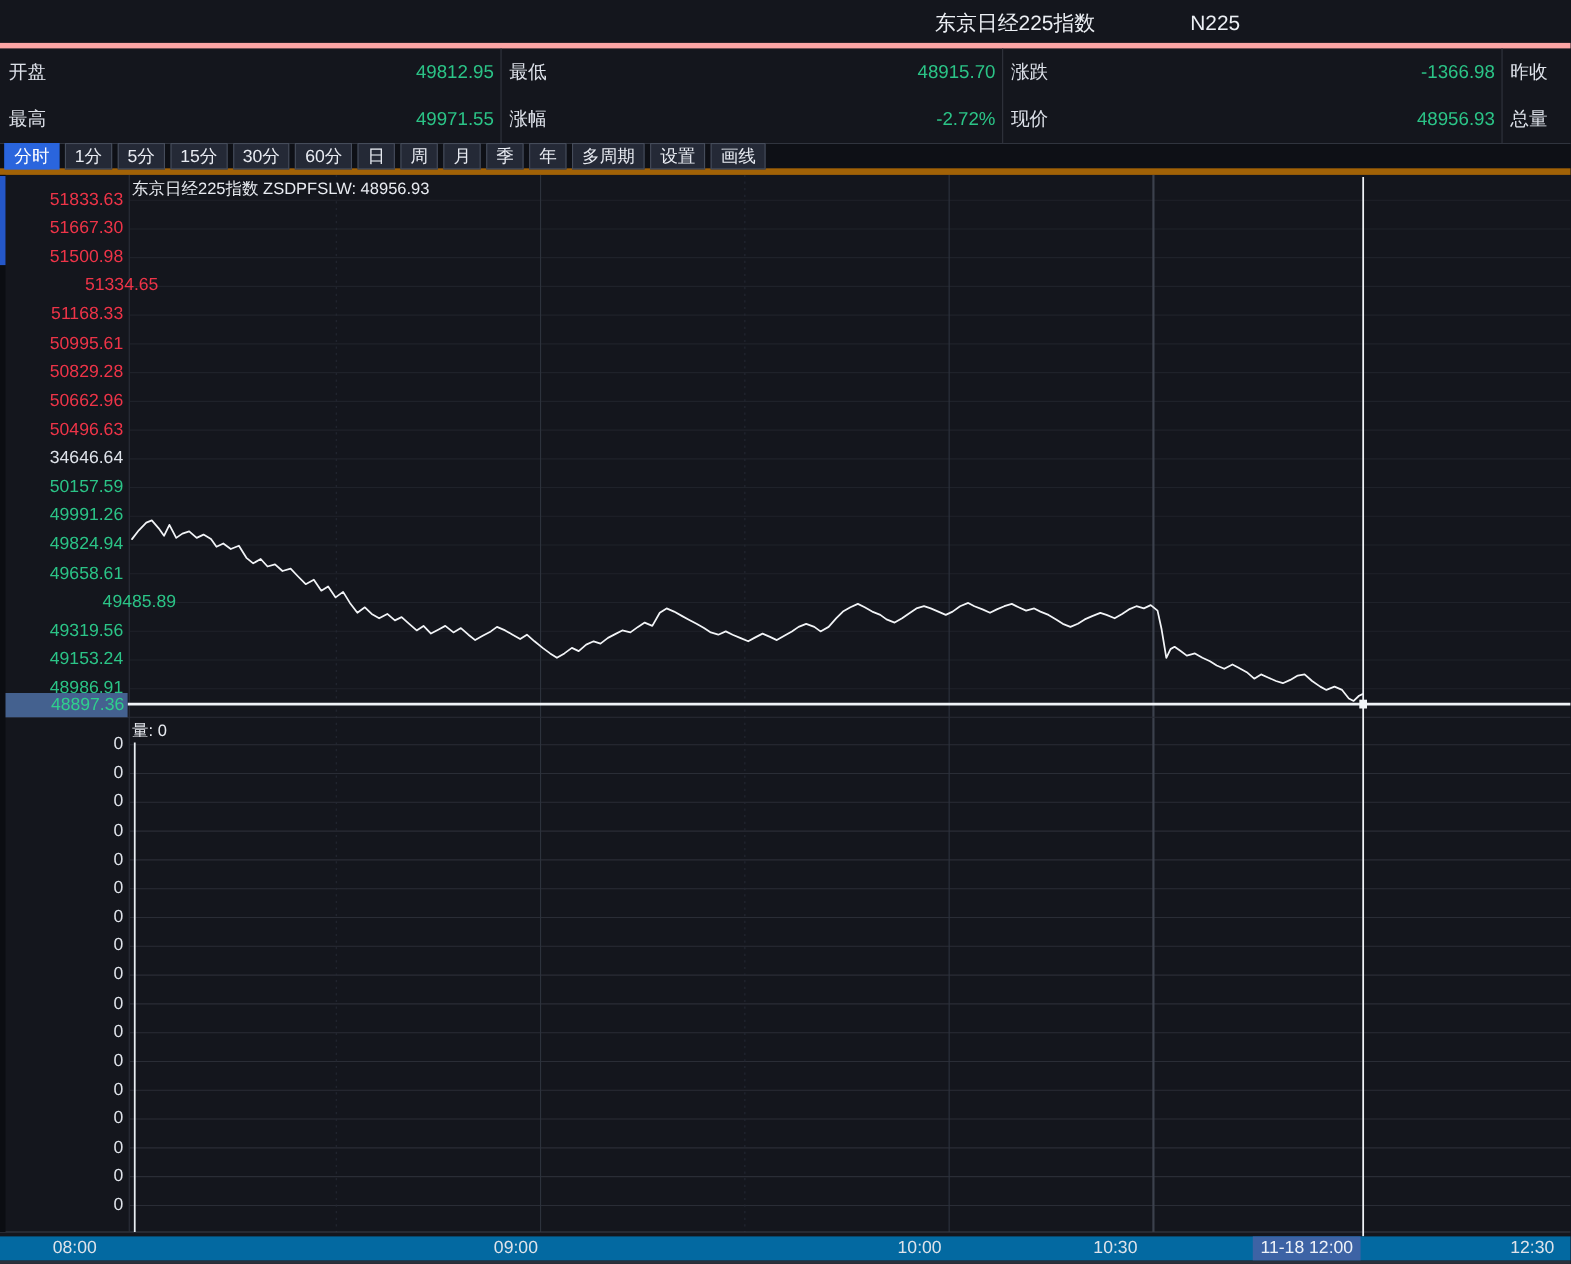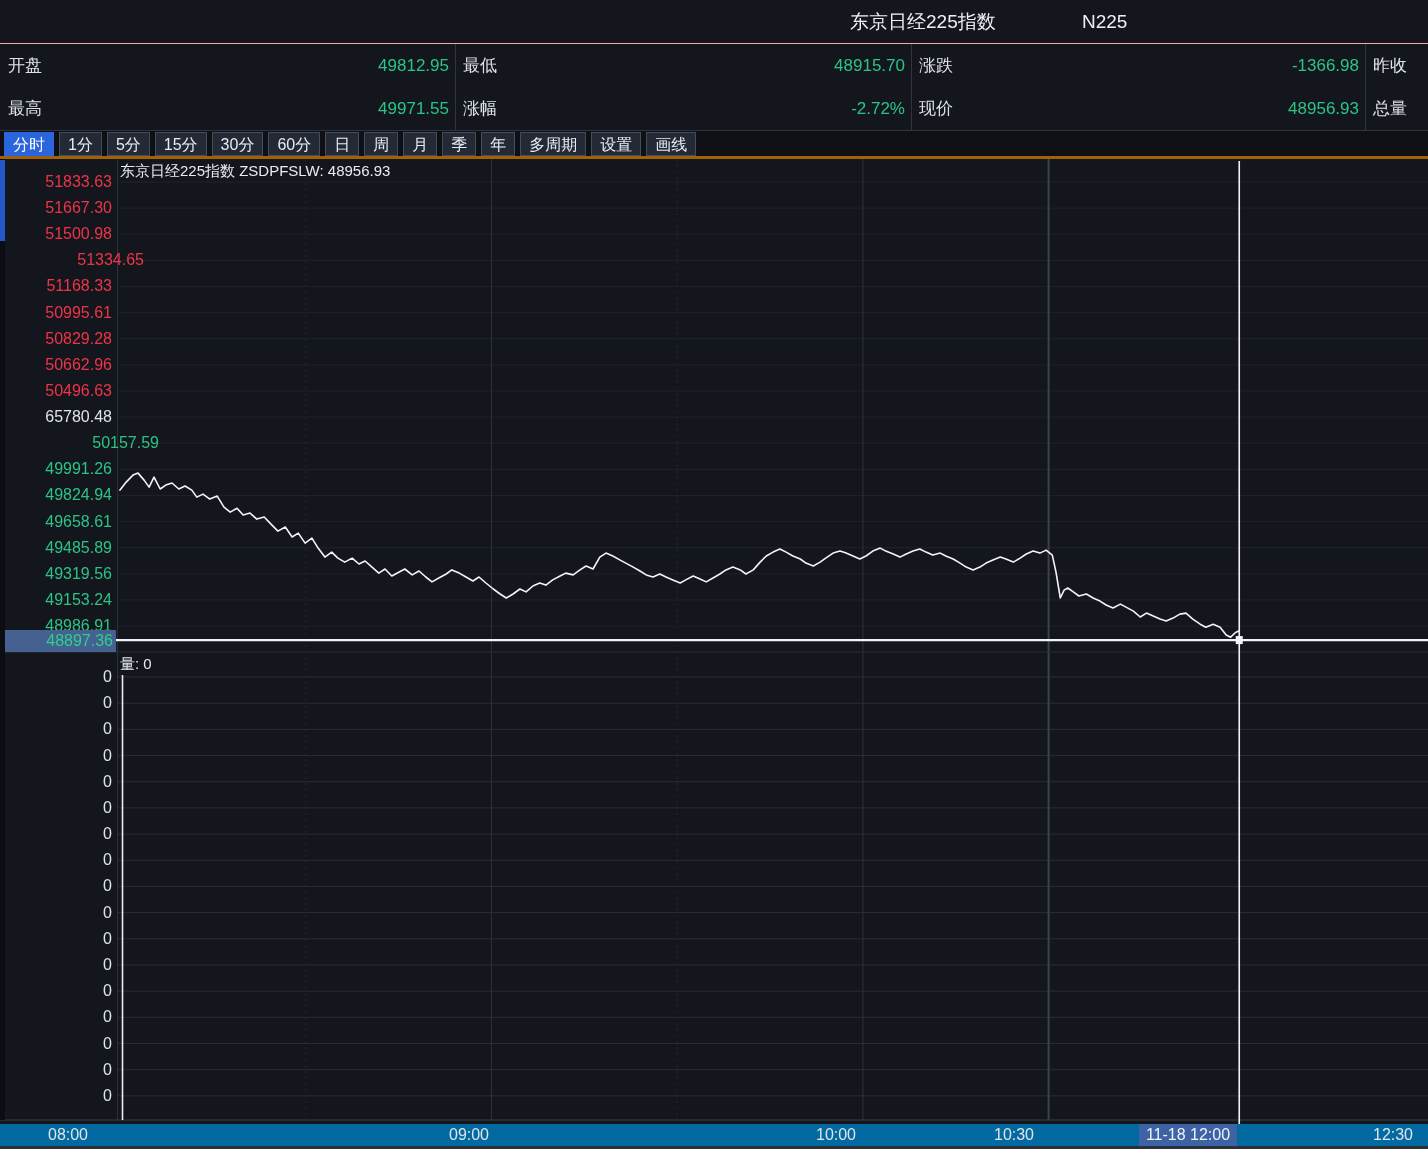--- a/index.html
+++ b/index.html
@@ -1,30 +1,30 @@
 <!DOCTYPE html>
 <html><head>
 <meta charset="utf-8">
 <style>
   html,body{margin:0;padding:0;background:#14161d;}
   #app{position:relative;width:1428px;height:1149px;background:#14161d;overflow:hidden;
        font-family:"Liberation Sans","DejaVu Sans",sans-serif;color:#e6e9ef;}
   
   #header{position:absolute;left:0;top:0;width:1428px;height:131px;background:#14161d;border-bottom:1px solid #30343e;box-sizing:border-box;}
-  #title-row{position:absolute;left:0;top:0;width:1428px;height:44px;border-bottom:1px solid #fca5a5;box-sizing:border-box;}
+  #title-row{position:absolute;left:0;top:0;width:1428px;height:44px;border-bottom:5px solid #fca5a5;box-sizing:border-box;}
   #index-title{position:absolute;left:850px;top:0;line-height:43px;font-size:19px;color:#eceff4;}
   #index-symbol{position:absolute;left:1082px;top:0;line-height:43px;font-size:19px;color:#eceff4;}
   .stat{position:absolute;height:43px;line-height:43px;font-size:17px;}
   .stat .lbl{position:absolute;left:8px;color:#dde1e9;}
   .stat .val{position:absolute;right:6px;color:#2bc487;}
   .r1{top:44px}.r2{top:87px}
   .c1{left:0;width:455px}.c2{left:455px;width:456px}.c3{left:911px;width:454px}.c4{left:1365px;width:63px}
   .vdiv{position:absolute;top:44px;height:87px;width:1px;background:#30343e;}
   
-  #tabbar{position:absolute;left:0;top:131px;width:1428px;height:28px;background:#0e1016;border-bottom:3px solid #a16207;
+  #tabbar{position:absolute;left:0;top:131px;width:1428px;height:28px;background:#0e1016;border-bottom:6px solid #a16207;
           box-sizing:border-box;display:flex;align-items:center;padding-left:4px;}
   .tab{height:24px;line-height:24px;padding:0 8px;margin-right:5px;font-size:16px;color:#e8ebf2;
        background:#242936;border:1px solid #454c5a;box-sizing:border-box;cursor:default;white-space:nowrap;}
   .tab.selected{background:#2a65dd;border-color:#2a65dd;color:#ffffff;}
   
   #chart{position:absolute;left:0;top:159px;width:1428px;height:965px;}
   #chart-svg{position:absolute;left:0;top:0;}
   .ylab{position:absolute;left:0;width:112px;text-align:right;font-size:16px;line-height:20px;}
   .ylab.red{color:#ee3448}.ylab.green{color:#2bc487}.ylab.white{color:#dfe3ea}
   #price-highlight{position:absolute;left:0;top:471px;width:116px;height:22px;line-height:22px;background:#44618f;
@@ -155,26 +155,26 @@
     <div id="price-labels">
         <div class="ylab red" style="top: 13px;">51833.63</div>
         <div class="ylab red" style="top: 39.124px;">51667.30</div>
         <div class="ylab red" style="top: 65.248px;">51500.98</div>
         <div class="ylab red" style="top: 91.372px; padding-left: 32px;">51334.65</div>
         <div class="ylab red" style="top: 117.496px;">51168.33</div>
         <div class="ylab red" style="top: 143.62px;">50995.61</div>
         <div class="ylab red" style="top: 169.744px;">50829.28</div>
         <div class="ylab red" style="top: 195.868px;">50662.96</div>
         <div class="ylab red" style="top: 221.992px;">50496.63</div>
-        <div class="ylab white" style="top: 248.116px;">65780.48</div>
-        <div class="ylab green" style="top: 274.24px; padding-left: 47px;">50157.59</div>
+        <div class="ylab white" style="top: 248.116px;">34646.64</div>
+        <div class="ylab green" style="top: 274.24px;">50157.59</div>
         <div class="ylab green" style="top: 300.364px;">49991.26</div>
         <div class="ylab green" style="top: 326.488px;">49824.94</div>
         <div class="ylab green" style="top: 352.612px;">49658.61</div>
-        <div class="ylab green" style="top: 378.736px;">49485.89</div>
+        <div class="ylab green" style="top: 378.736px; margin-left: 48px;">49485.89</div>
         <div class="ylab green" style="top: 404.86px;">49319.56</div>
         <div class="ylab green" style="top: 430.984px;">49153.24</div>
         <div class="ylab green" style="top: 457.108px;">48986.91</div>
       </div>
     <div id="price-highlight" style="background: rgb(68, 97, 143);">48897.36</div>
     <div id="overlay-title">东京日经225指数 ZSDPFSLW: 48956.93</div>
     <div id="volume-label">量: 0</div>
     <div id="vol-labels">
         <div class="vlab" style="top: 508px;">0</div>
         <div class="vlab" style="top: 534.18px;">0</div>

